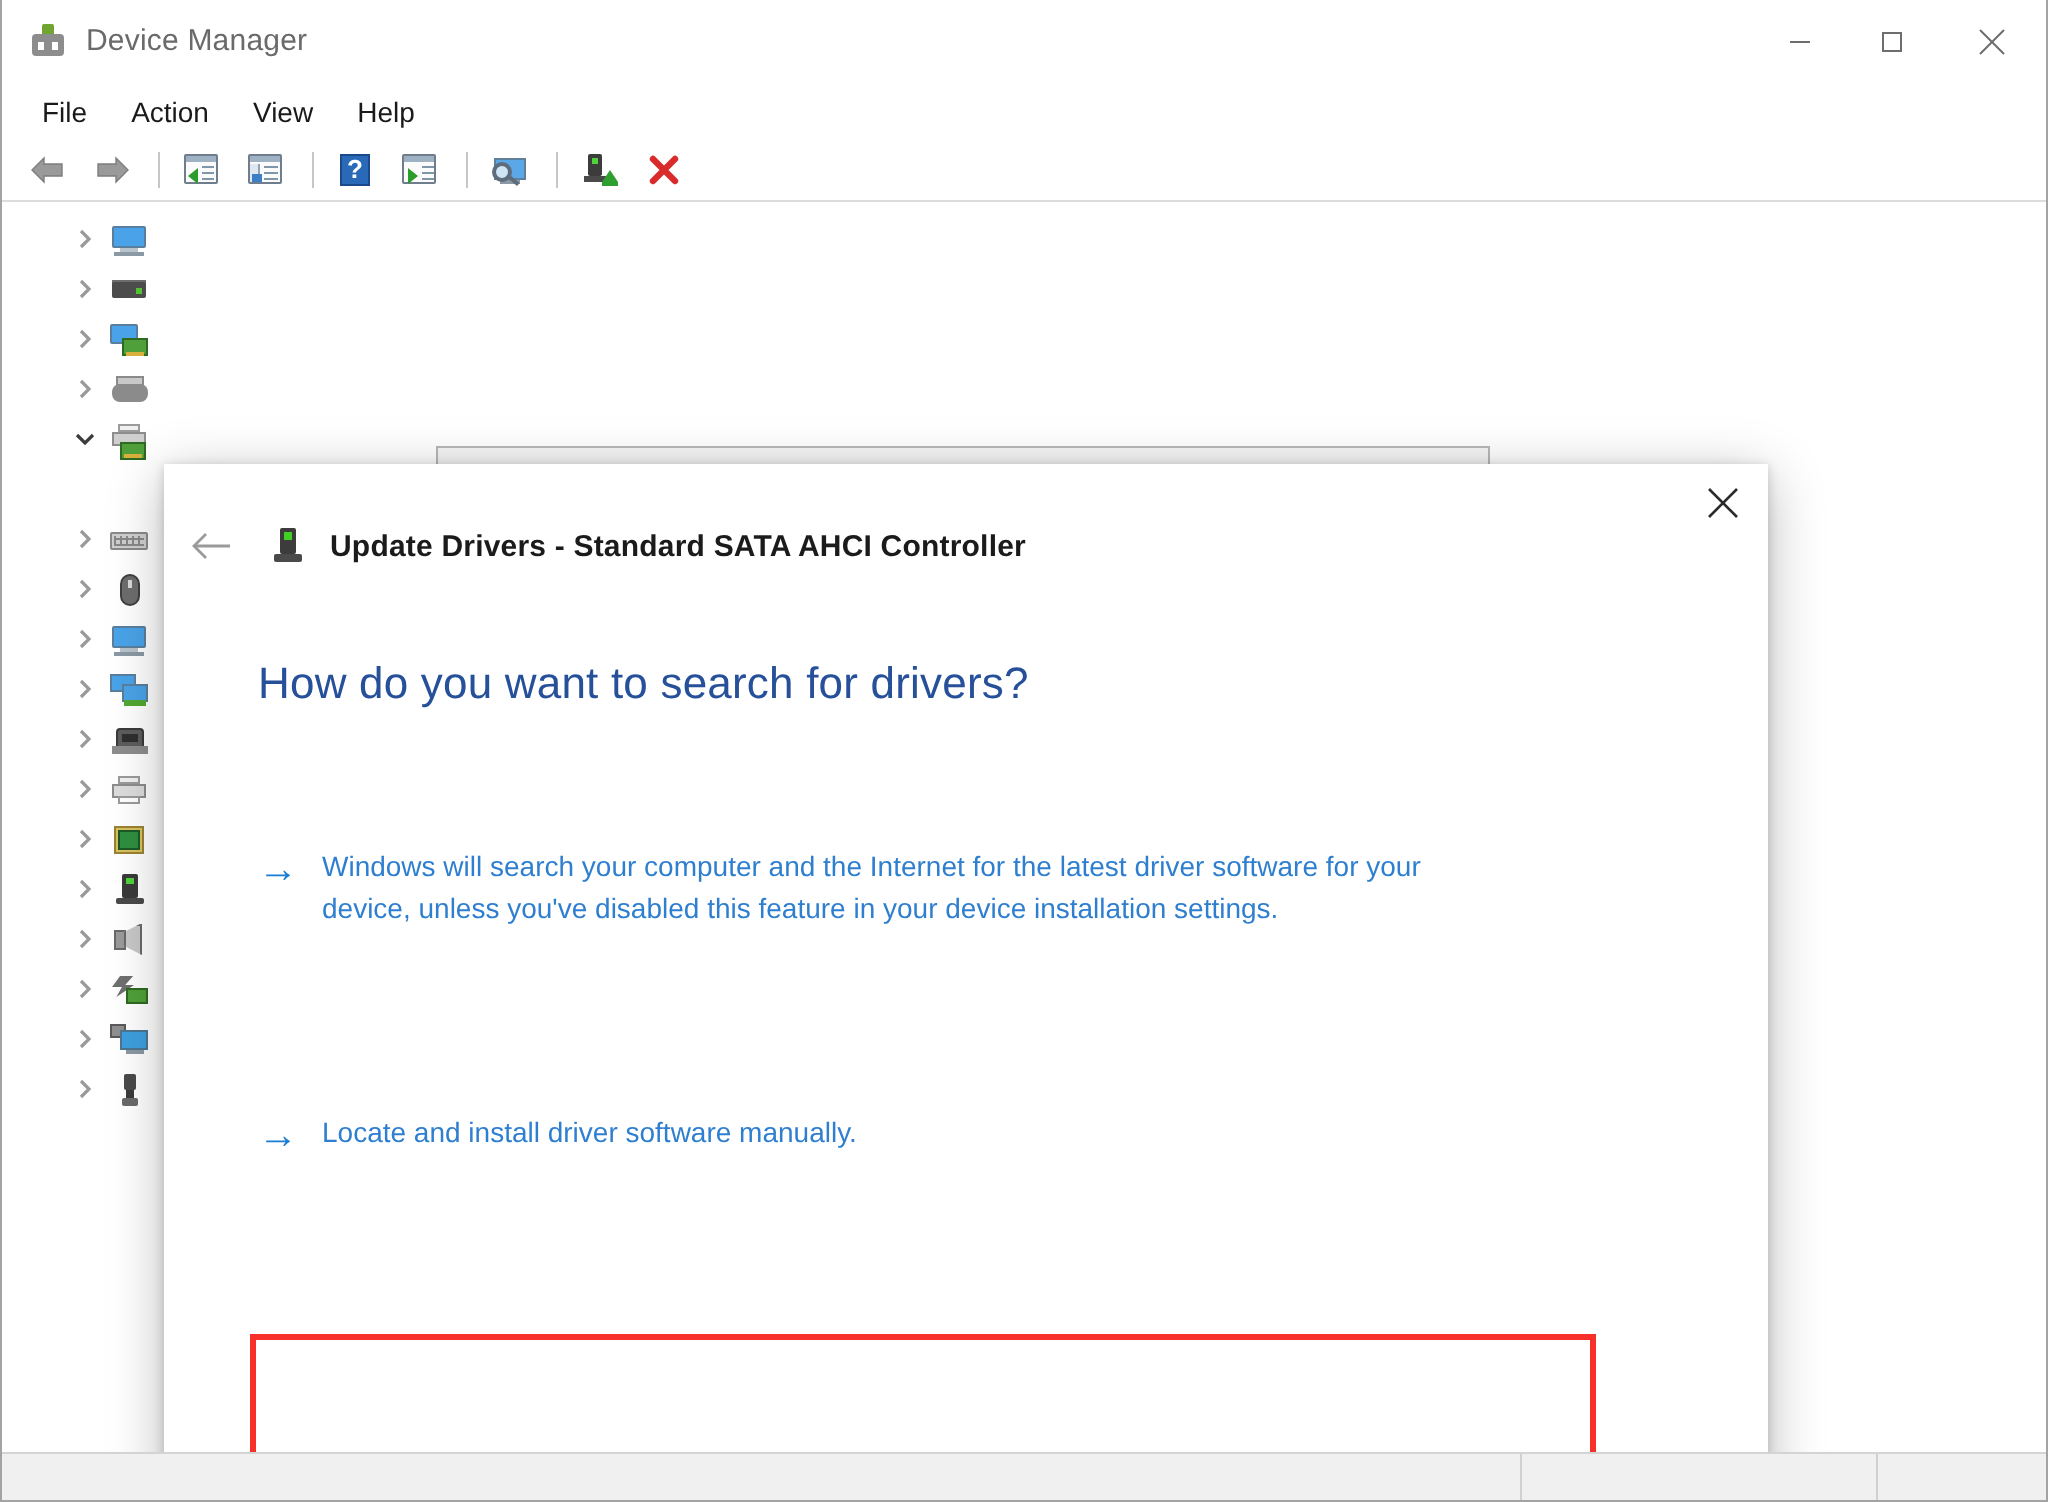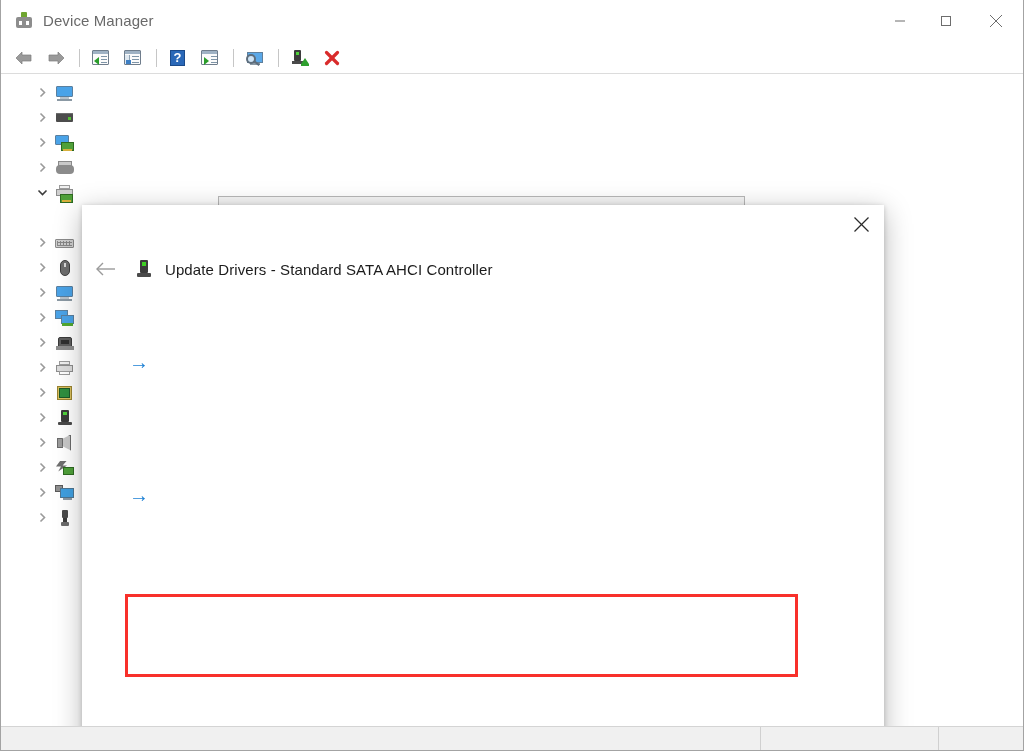--- a/index.html
+++ b/index.html
@@ -272,23 +272,24 @@
     right: 0px; top: 0px;
     width: 46px; height: 38px;
     display: flex;
     align-items: center;
     justify-content: center;
     color: #2b2b2b;
   }
   #dlg-titlerow {
     display: flex;
     align-items: center;
-    margin-top: 51px;
+    margin-top: 28px;
     padding-left: 9px;
     height: 26px;
+    font-weight: bold;
   }
   #dlg-back {
     width: 30px; height: 26px;
     display: flex;
     align-items: center;
     justify-content: center;
     color: #9a9a9a;
   }
   #dlg-devicon {
     width: 18px; height: 20px;
@@ -406,20 +407,26 @@
       </div>
       <div class="wbtn" style="width:54px;">
         <svg width="14" height="14" viewBox="0 0 14 14">
             <line x1="1" y1="1" x2="13" y2="13" stroke="currentColor" stroke-width="1"></line>
             <line x1="13" y1="1" x2="1" y2="13" stroke="currentColor" stroke-width="1"></line>
           </svg>
       </div>
     </div>
   </div>
 
+  <div id="menubar">
+    <div class="menu-item">File</div>
+    <div class="menu-item">Action</div>
+    <div class="menu-item">View</div>
+    <div class="menu-item">Help</div>
+  </div>
 
   <div id="toolbar">
     <div class="tb-btn">
       <svg width="20" height="16" viewBox="0 0 20 16">
         <path d="M8 2 L2 8 L8 14 L8 11 L17 11 L17 5 L8 5 Z" fill="#9a9a9a" stroke="#7d7d7d" stroke-width="0.7"></path>
       </svg>
     </div>
     <div class="tb-btn">
       <svg width="20" height="16" viewBox="0 0 20 16">
         <path d="M12 2 L18 8 L12 14 L12 11 L3 11 L3 5 L12 5 Z" fill="#9a9a9a" stroke="#7d7d7d" stroke-width="0.7"></path>
@@ -731,34 +738,37 @@
           </svg>
         </div>
         <div id="dlg-devicon">
           <div class="dev-body"></div>
             <div class="dev-led"></div>
             <div class="dev-base"></div>
         </div>
         <div id="dlg-title">Update Drivers - Standard SATA AHCI Controller</div>
       </div>
 
+      <div id="dlg-heading">How do you want to search for drivers?</div>
 
       <div id="dlg-body">
 
         <div class="option" id="option-1">
           <div class="opt-arrow">→</div>
           <div class="opt-texts">
+            <div class="opt-desc">Windows will search your computer and the Internet for the latest driver software for your device, unless you've disabled this feature in your device installation settings.</div>
           </div>
         </div>
 
         <div id="highlight-box"></div>
 
         <div class="option" id="option-2">
           <div class="opt-arrow">→</div>
           <div class="opt-texts">
+            <div class="opt-desc">Locate and install driver software manually.</div>
           </div>
         </div>
 
       </div>
 
     </div>
   </div>
 
   <div id="statusbar">
     <div class="sb-pane-1"></div>

